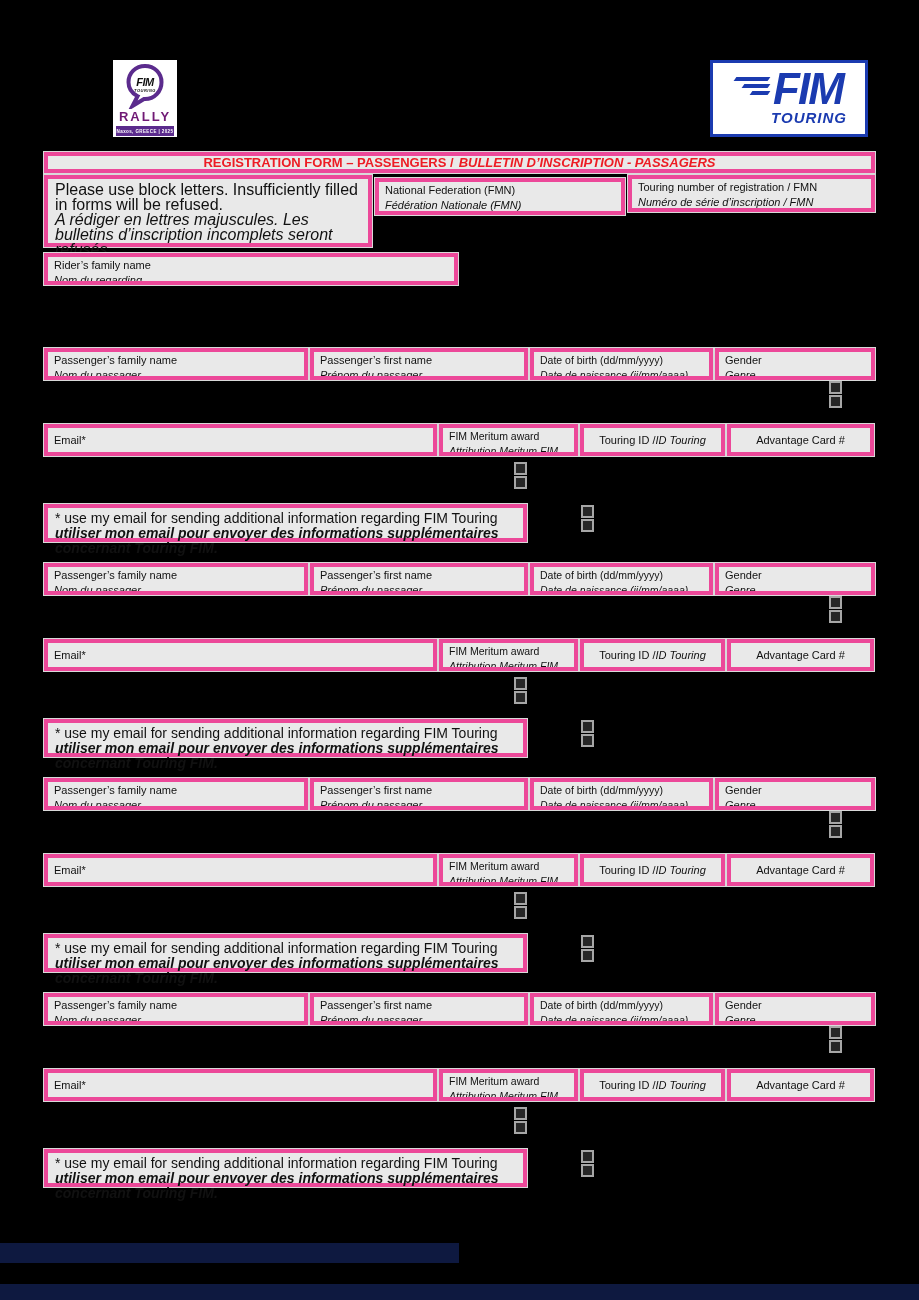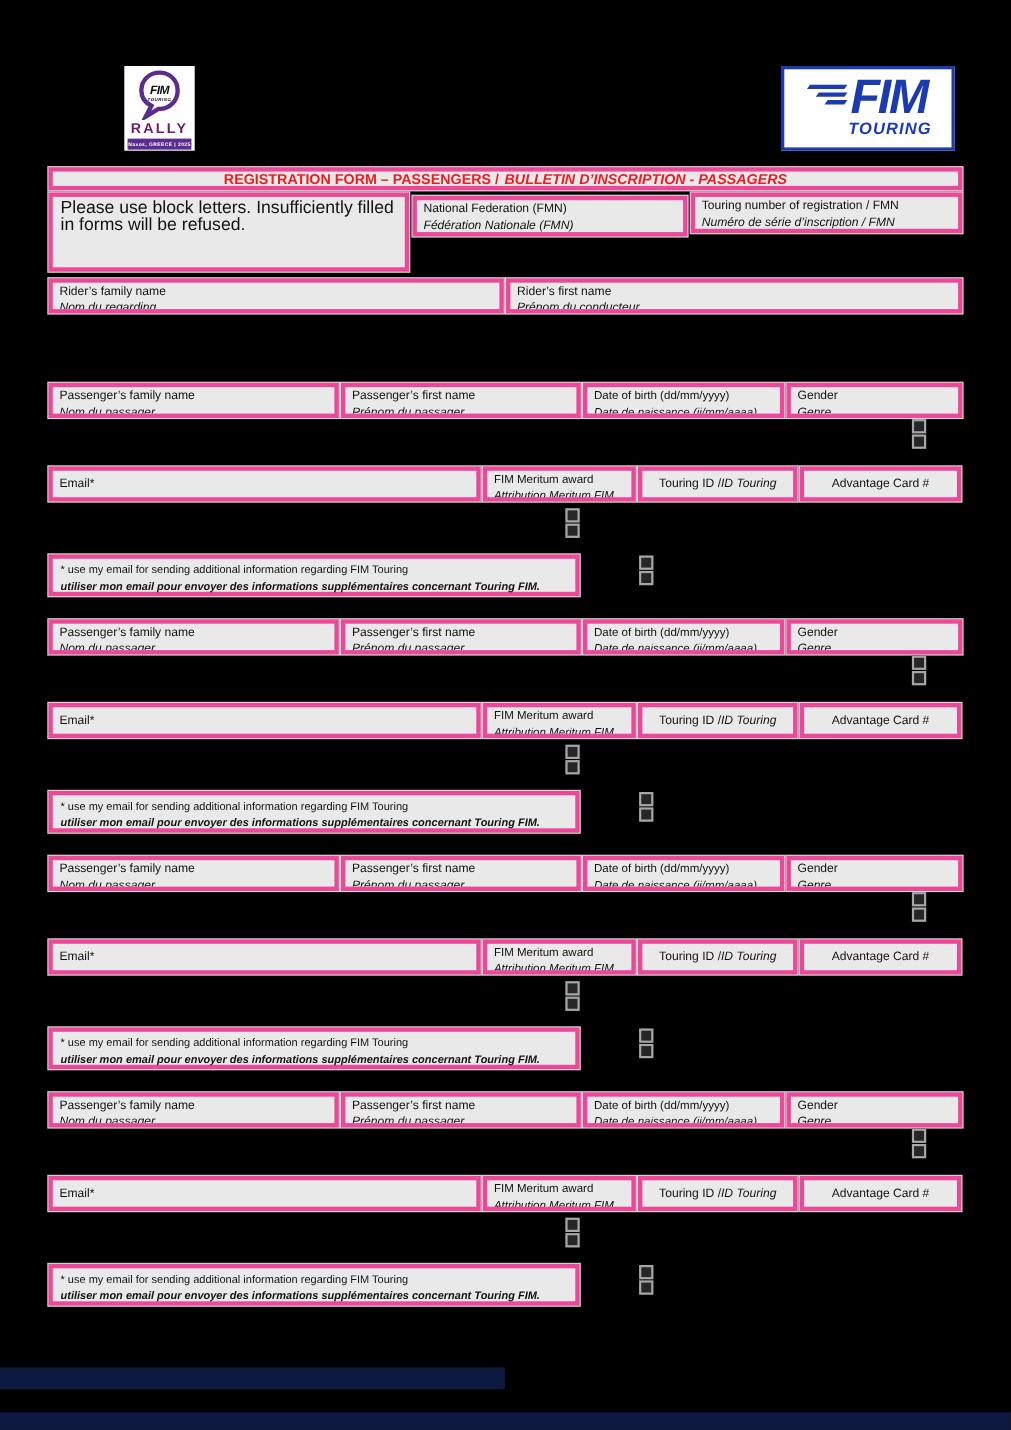--- a/index.html
+++ b/index.html
@@ -64,21 +64,21 @@
   .row .cell { height:32px; box-shadow:0 0 0 1px #d9d9d9; }
   .cell.center { display:flex; align-items:center; justify-content:center; white-space:nowrap; }
   .cell.vcenter { display:flex; align-items:center; }
   .cell.small { font-size:10.5px; }
 
   .rider-row { left:44px; top:253px; width:831px; }
 
   .pblock { position:absolute; left:0; width:919px; height:215px; }
   .rowA { left:44px; top:0; }
   .rowB { left:44px; top:76px; }
-  .consent { left:44px; top:156px; width:483px; height:38px; padding:3px 7px; font-size:10px; line-height:15px; }
+  .consent { left:44px; top:156px; width:483px; height:38px; padding:3px 7px; font-size:14px; line-height:15px; }
   .consent .fr { font-style:italic;font-weight:bold; }
 
   .cbcol { position:absolute; display:flex; flex-direction:column; gap:1px; }
   .cb { width:13px; height:13px; border:2px solid #a6a6a6; background:#262626; }
 
   .footer-bar1 { left:0; top:1243px; width:459px; height:20px; }
   .footer-bar2 { left:0; top:1284px; width:919px; height:16px; }
 </style>
 </head>
 <body>
@@ -109,39 +109,36 @@
     <div class="ft-touring" style="color:#1b3bb0">TOURING</div>
   </div>
 
   <div class="abs bar title-bar">
     <span style="color:#ed1c24">REGISTRATION FORM – PASSENGERS /</span>
     <span class="title-fr" style="color:#ed1c24">BULLETIN D’INSCRIPTION - PASSAGERS</span>
   </div>
 
   <div class="abs boxfield instructions">
     <div class="en">Please use block letters. Insufficiently filled in forms will be refused.</div>
+    <div class="fr">A rédiger en lettres majuscules. Les bulletins d’inscription incomplets seront refusés.</div>
   </div>
 
   <div class="abs cell nf-cell">
     <div class="en">National Federation (FMN)</div>
     <div class="fr">Fédération Nationale (FMN)</div>
   </div>
   <div class="abs cell serial-cell">
     <div class="en">Touring number of registration / FMN</div>
     <div class="fr">Numéro de série d’inscription / FMN</div>
   </div>
 
   <div class="row rider-row">
     <div class="cell" style="width:414px">
       <div class="en">Rider’s family name</div>
       <div class="fr">Nom du regarding</div>
-    </div>
-    <div class="cell" style="width:415px">
-      <div class="en">Rider’s first name</div>
-      <div class="fr">Prénom du conducteur</div>
     </div>
   </div>
 
   <div id="blocks">
   <div class="pblock" style="top: 348px;">
     <div class="row rowA">
       <div class="cell" style="width:264px">
         <div class="en">Passenger’s family name</div>
         <div class="fr">Nom du passager</div>
       </div>

